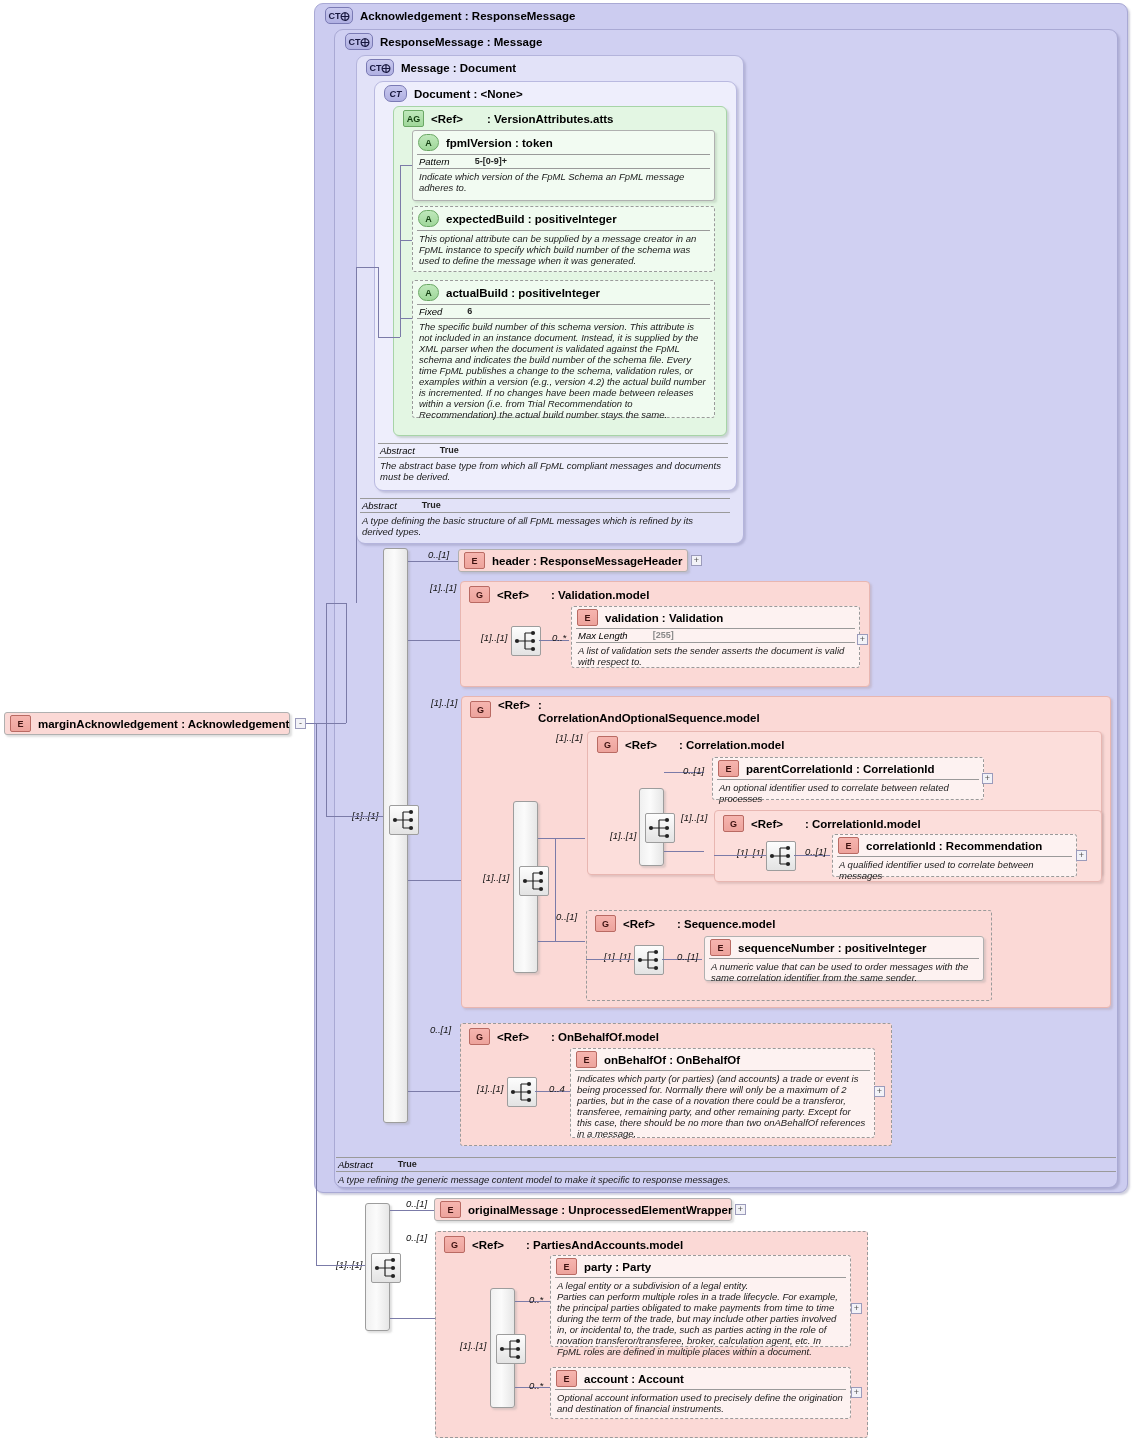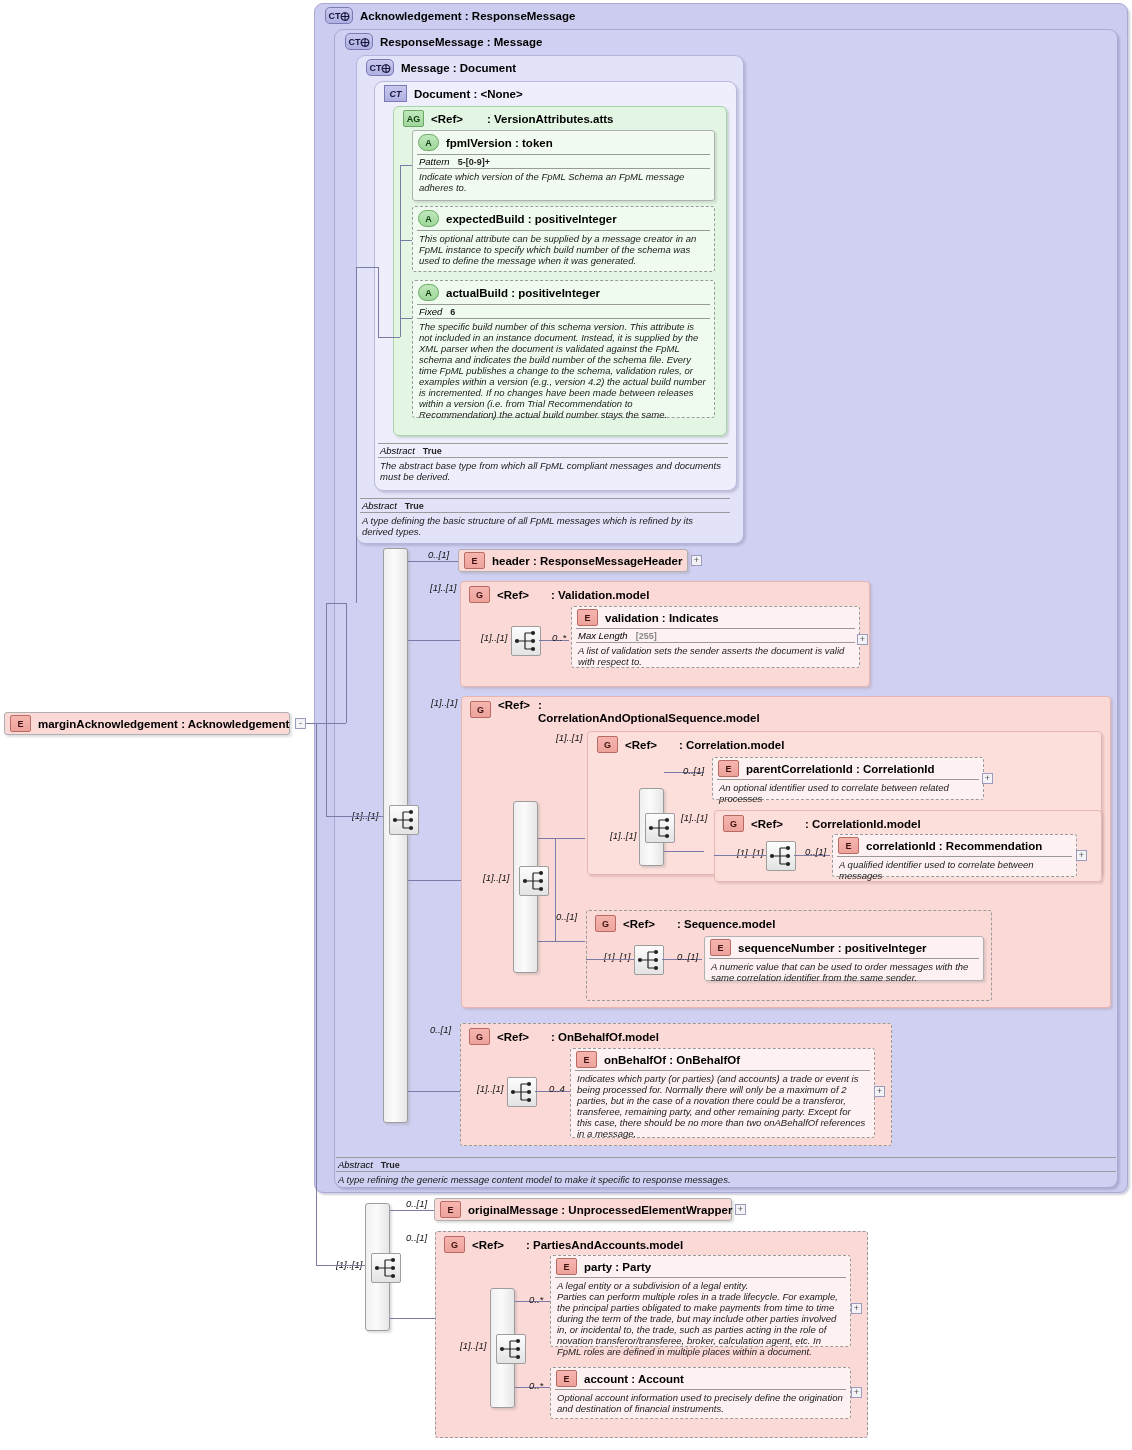--- a/index.html
+++ b/index.html
@@ -28,26 +28,26 @@
   .tag{
     display:inline-flex;align-items:center;justify-content:center;
     width:19px;height:15px;font-size:9px;font-weight:bold;
     letter-spacing:0;flex:none;
   }
   .tag-e{background:linear-gradient(#f6b5af,#eda39c);border:1px solid #b96a63;color:#3d1210;border-radius:2px;}
   .tag-g{background:linear-gradient(#f6b5af,#eda39c);border:1px solid #b96a63;color:#3d1210;border-radius:2px;}
   .tag-a{background:linear-gradient(#bfe8bb,#9fd79a);border:1px solid #6aa864;color:#123d10;border-radius:9px;}
   .tag-ag{background:linear-gradient(#bfe8bb,#9fd79a);border:1px solid #6aa864;color:#123d10;border-radius:2px;}
   .tag-ct{background:linear-gradient(#c8c8ee,#b0b0e2);border:1px solid #7a7ab4;color:#16163d;border-radius:5px;width:26px;}
-  .tag-ct-plain{background:linear-gradient(#c8c8ee,#b0b0e2);border:1px solid #7a7ab4;color:#16163d;border-radius:0;width:21px;font-style:italic;}
+  .tag-ct-plain{background:linear-gradient(#c8c8ee,#b0b0e2);border:1px solid #7a7ab4;color:#16163d;border-radius:7px;width:21px;font-style:italic;}
   .lbl{font-size:11.5px;font-weight:bold;margin-left:7px;white-space:nowrap;}
   .lbl-wrap{white-space:normal;line-height:13px;}
 
   .sep{border-top:1px solid #9a9a9a;height:0;}
-  .facet{font-size:9.5px;font-style:italic;padding:1px 0 1px 6px;display:flex;gap:8px;align-items:flex-end;}
+  .facet{font-size:9.5px;font-style:italic;padding:1px 0 1px 6px;display:flex;gap:25px;}
   .facet .fv{font-style:normal;font-weight:bold;font-size:9px;color:#222;}
   .facet .fv-gray{font-style:normal;font-weight:bold;font-size:9px;color:#888;}
   .doc{font-size:9.5px;font-style:italic;line-height:11px;padding:2px 6px 2px 6px;color:#1a1a1a;}
 
   
   .card{position:absolute;box-sizing:border-box;border-radius:3px;}
   .card-solid{background:#ffffff;border:1px solid #b0b0b0;box-shadow:2px 2px 2px rgba(150,150,150,.3);}
   .card-dash{background:#fdf2f1;border:1px dashed #9a9a9a;}
   .card-dash-g{background:#f0fbf0;border:1px dashed #9a9a9a;}
   .card-solid-g{background:#f2fbf2;border:1px solid #b0b0b0;box-shadow:2px 2px 2px rgba(150,170,150,.3);}
@@ -251,21 +251,21 @@
     <circle cx="21" cy="6" r="2.1" fill="#222"></circle>
     <circle cx="21" cy="14" r="2.1" fill="#222"></circle>
     <circle cx="21" cy="22" r="2.1" fill="#222"></circle>
   </svg>
   <div class="card-lbl" style="left:481px;top:632px;">[1]..[1]</div>
   <div class="ln lnh" style="left:539px;top:640px;width:30px;"></div>
 
   <div class="card card-dash" style="left:571px;top:606px;width:289px;height:62px;">
     <div class="box-title" style="height:21px;">
       <span class="tag tag-e">E</span>
-      <span class="lbl">validation : Indicates</span>
+      <span class="lbl">validation : Validation</span>
     </div>
     <div class="sep" style="margin:0 4px;"></div>
     <div class="facet">
       <span>Max Length</span>
       <span class="fv-gray">[255]</span>
     </div>
     <div class="sep" style="margin:0 4px;"></div>
     <div class="doc">A list of validation sets the sender asserts the document is valid with respect to.</div>
   </div>
   <div class="card-lbl" style="left:552px;top:632px;">0..*</div>

